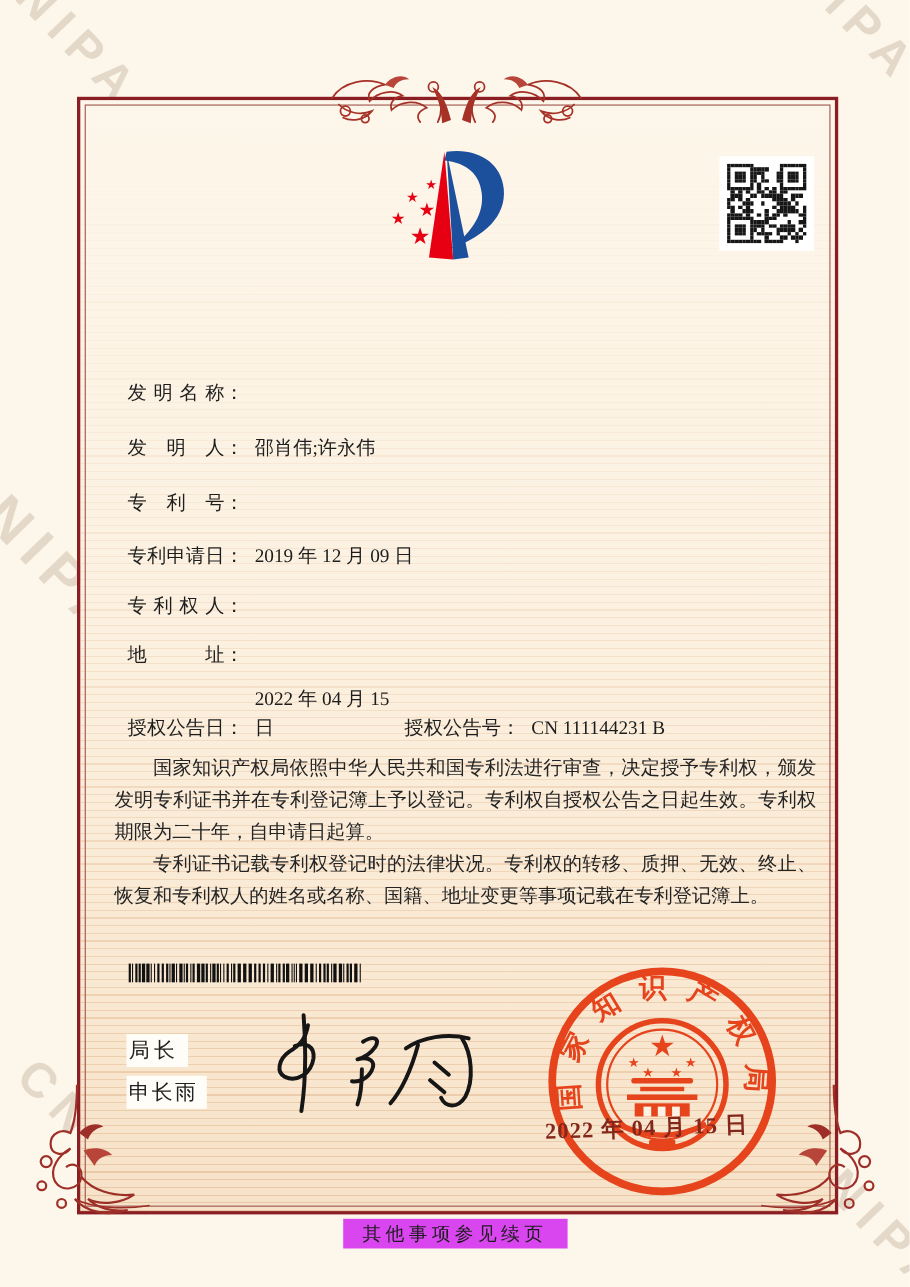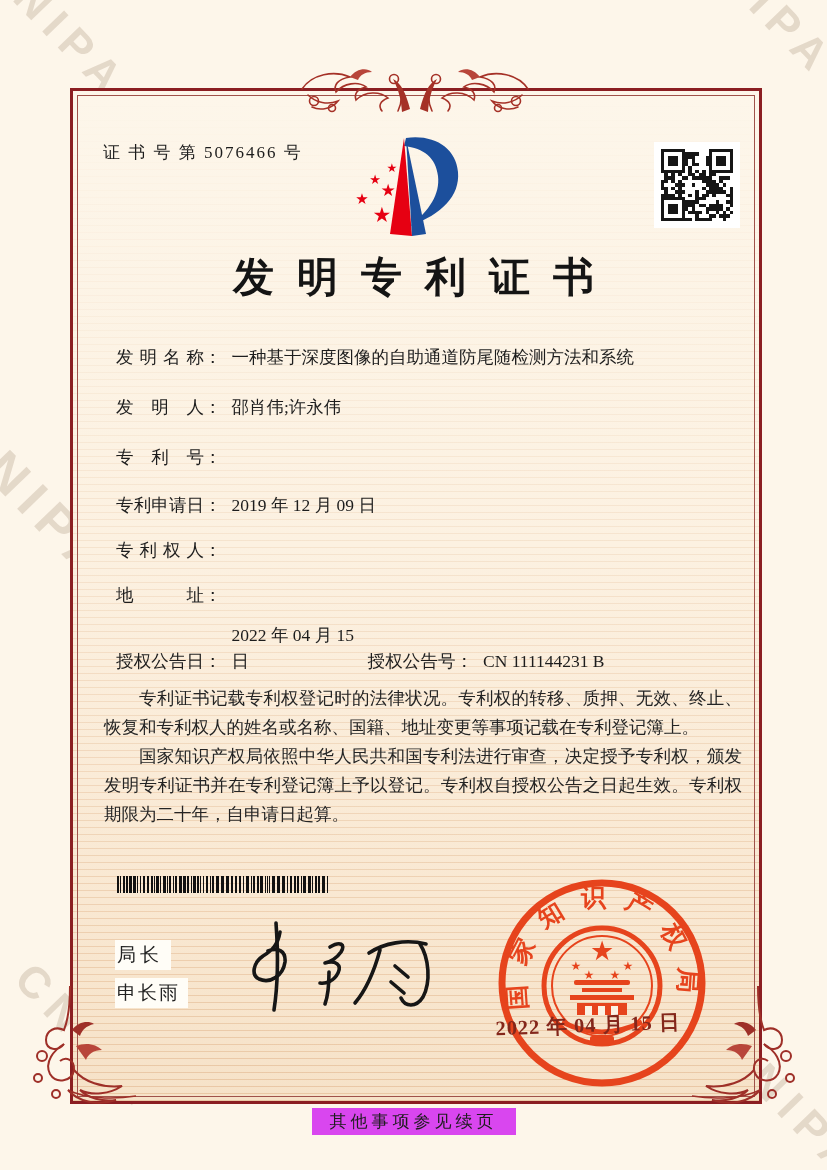--- a/index.html
+++ b/index.html
@@ -124,21 +124,20 @@
       <path d="M48,84 C58,96 76,102 96,100 C84,108 66,110 54,104 C62,112 76,116 90,114 C72,120 52,116 42,104"></path>
       <path d="M42,104 C58,112 84,114 110,110" stroke-width="1.4"></path>
       <circle cx="16" cy="70" r="5"></circle>
         <circle cx="30" cy="108" r="4"></circle>
         <circle cx="12" cy="92" r="4"></circle>
       <path d="M50,60 C60,56 70,58 76,64 C68,64 62,68 60,74 Z" fill="#b8453a" stroke="none"></path>
       <path d="M46,44 C52,36 62,34 68,38 C60,40 56,44 54,50 Z" fill="#9e2f28" stroke="none"></path>
     </g>
   </svg>
 
-  <div class="cert-no">证 书 号 第 5076466 号</div>
 
   <svg class="logo" viewBox="0 0 130 106">
     <path d="M64,4 C92,0 114,14 116,38 C118,62 100,80 68,92 C88,76 98,60 96,42 C94,24 82,14 62,12 Z" fill="#1c4f9c"></path>
     <polygon points="62,4 70,102 48,100" fill="#e60012"></polygon>
     <polygon points="64,4 84,100 70,102" fill="#1c4f9c"></polygon>
     <g fill="#e60012" font-family="'DejaVu Sans',sans-serif" text-anchor="middle">
       <text x="50" y="38" font-size="12">★</text>
       <text x="33" y="50" font-size="13">★</text>
       <text x="46" y="62" font-size="17">★</text>
       <text x="20" y="70" font-size="15">★</text>
@@ -389,27 +388,25 @@
         <span class="qcell" style="left: 27.4286px; top: 68.5714px;"></span>
         <span class="qcell" style="left: 34.2857px; top: 68.5714px;"></span>
         <span class="qcell" style="left: 37.7143px; top: 68.5714px;"></span>
         <span class="qcell" style="left: 41.1429px; top: 68.5714px;"></span>
         <span class="qcell" style="left: 44.5714px; top: 68.5714px;"></span>
         <span class="qcell" style="left: 48px; top: 68.5714px;"></span>
         <span class="qcell" style="left: 61.7143px; top: 68.5714px;"></span>
       </div>
     </div>
 
-  <div class="title">发明专利证书</div>
 
   <div class="fields">
     <div class="row mb-a">
       <span class="row-label">发明名称</span>
         <span class="row-colon">：</span>
-      <span class="row-value">一种基于深度图像的自助通道防尾随检测方法和系统</span>
     </div>
     <div class="row mb-a">
       <span class="row-label">发明人</span>
         <span class="row-colon">：</span>
       <span class="row-value">邵肖伟;许永伟</span>
     </div>
     <div class="row mb-b">
       <span class="row-label">专利号</span>
         <span class="row-colon">：</span>
     </div>
@@ -430,22 +427,22 @@
       <span class="row-label">授权公告日</span>
         <span class="row-colon">：</span>
       <span class="row-value grant-date-value">2022 年 04 月 15 日</span>
       <span class="row-label">授权公告号</span>
         <span class="row-colon">：</span>
       <span class="row-value">CN 111144231 B</span>
     </div>
   </div>
 
   <div class="paras">
+    <p>国家知识产权局依照中华人民共和国专利法进行审查，决定授予专利权，颁发发明专利证书并在专利登记簿上予以登记。专利权自授权公告之日起生效。专利权期限为二十年，自申请日起算。</p>
     <p>专利证书记载专利权登记时的法律状况。专利权的转移、质押、无效、终止、恢复和专利权人的姓名或名称、国籍、地址变更等事项记载在专利登记簿上。</p>
-    <p>国家知识产权局依照中华人民共和国专利法进行审查，决定授予专利权，颁发发明专利证书并在专利登记簿上予以登记。专利权自授权公告之日起生效。专利权期限为二十年，自申请日起算。</p>
   </div>
 
   <div class="barcode" id="barcode"><span class="bar" style="width: 2px; margin-right: 1px;"></span><span class="bar" style="width: 1px; margin-right: 2px;"></span><span class="bar" style="width: 2px; margin-right: 1px;"></span><span class="bar" style="width: 2px; margin-right: 1px;"></span><span class="bar" style="width: 3px; margin-right: 1px;"></span><span class="bar" style="width: 3px; margin-right: 1px;"></span><span class="bar" style="width: 1px; margin-right: 2px;"></span><span class="bar" style="width: 1px; margin-right: 2px;"></span><span class="bar" style="width: 2px; margin-right: 2px;"></span><span class="bar" style="width: 2px; margin-right: 2px;"></span><span class="bar" style="width: 2px; margin-right: 1px;"></span><span class="bar" style="width: 1px; margin-right: 1px;"></span><span class="bar" style="width: 3px; margin-right: 1px;"></span><span class="bar" style="width: 1px; margin-right: 2px;"></span><span class="bar" style="width: 3px; margin-right: 1px;"></span><span class="bar" style="width: 1px; margin-right: 1px;"></span><span class="bar" style="width: 2px; margin-right: 2px;"></span><span class="bar" style="width: 1px; margin-right: 1px;"></span><span class="bar" style="width: 2px; margin-right: 2px;"></span><span class="bar" style="width: 3px; margin-right: 1px;"></span><span class="bar" style="width: 3px; margin-right: 1px;"></span><span class="bar" style="width: 2px; margin-right: 2px;"></span><span class="bar" style="width: 1px; margin-right: 1px;"></span><span class="bar" style="width: 3px; margin-right: 1px;"></span><span class="bar" style="width: 2px; margin-right: 1px;"></span><span class="bar" style="width: 1px; margin-right: 2px;"></span><span class="bar" style="width: 1px; margin-right: 2px;"></span><span class="bar" style="width: 2px; margin-right: 2px;"></span><span class="bar" style="width: 1px; margin-right: 1px;"></span><span class="bar" style="width: 2px; margin-right: 2px;"></span><span class="bar" style="width: 3px; margin-right: 2px;"></span><span class="bar" style="width: 3px; margin-right: 2px;"></span><span class="bar" style="width: 3px; margin-right: 2px;"></span><span class="bar" style="width: 2px; margin-right: 2px;"></span><span class="bar" style="width: 2px; margin-right: 2px;"></span><span class="bar" style="width: 2px; margin-right: 2px;"></span><span class="bar" style="width: 1px; margin-right: 2px;"></span><span class="bar" style="width: 3px; margin-right: 2px;"></span><span class="bar" style="width: 1px; margin-right: 1px;"></span><span class="bar" style="width: 2px; margin-right: 2px;"></span><span class="bar" style="width: 2px; margin-right: 1px;"></span><span class="bar" style="width: 3px; margin-right: 2px;"></span><span class="bar" style="width: 1px; margin-right: 1px;"></span><span class="bar" style="width: 1px; margin-right: 1px;"></span><span class="bar" style="width: 1px; margin-right: 2px;"></span><span class="bar" style="width: 3px; margin-right: 2px;"></span><span class="bar" style="width: 3px; margin-right: 2px;"></span><span class="bar" style="width: 3px; margin-right: 2px;"></span><span class="bar" style="width: 1px; margin-right: 2px;"></span><span class="bar" style="width: 2px; margin-right: 2px;"></span><span class="bar" style="width: 2px; margin-right: 1px;"></span><span class="bar" style="width: 2px; margin-right: 2px;"></span><span class="bar" style="width: 1px; margin-right: 1px;"></span><span class="bar" style="width: 3px; margin-right: 2px;"></span><span class="bar" style="width: 3px; margin-right: 1px;"></span><span class="bar" style="width: 1px; margin-right: 2px;"></span><span class="bar" style="width: 2px; margin-right: 1px;"></span><span class="bar" style="width: 2px; margin-right: 2px;"></span><span class="bar" style="width: 3px; margin-right: 2px;"></span><span class="bar" style="width: 1px; margin-right: 1px;"></span></div>
 
   <div class="sig-title">局长</div>
   <div class="sig-name">申长雨</div>
   <svg class="sig-script" viewBox="0 0 215 108">
     <g stroke="#161616" stroke-width="3.6" fill="none" stroke-linecap="round" stroke-linejoin="round">
       <path d="M52,22 C50,34 45,40 35,46 C25,53 23,65 31,69 C42,74 55,66 57,52 C58,41 50,37 40,41"></path>
       <path d="M48,13 C50,40 50,74 46,100"></path>

